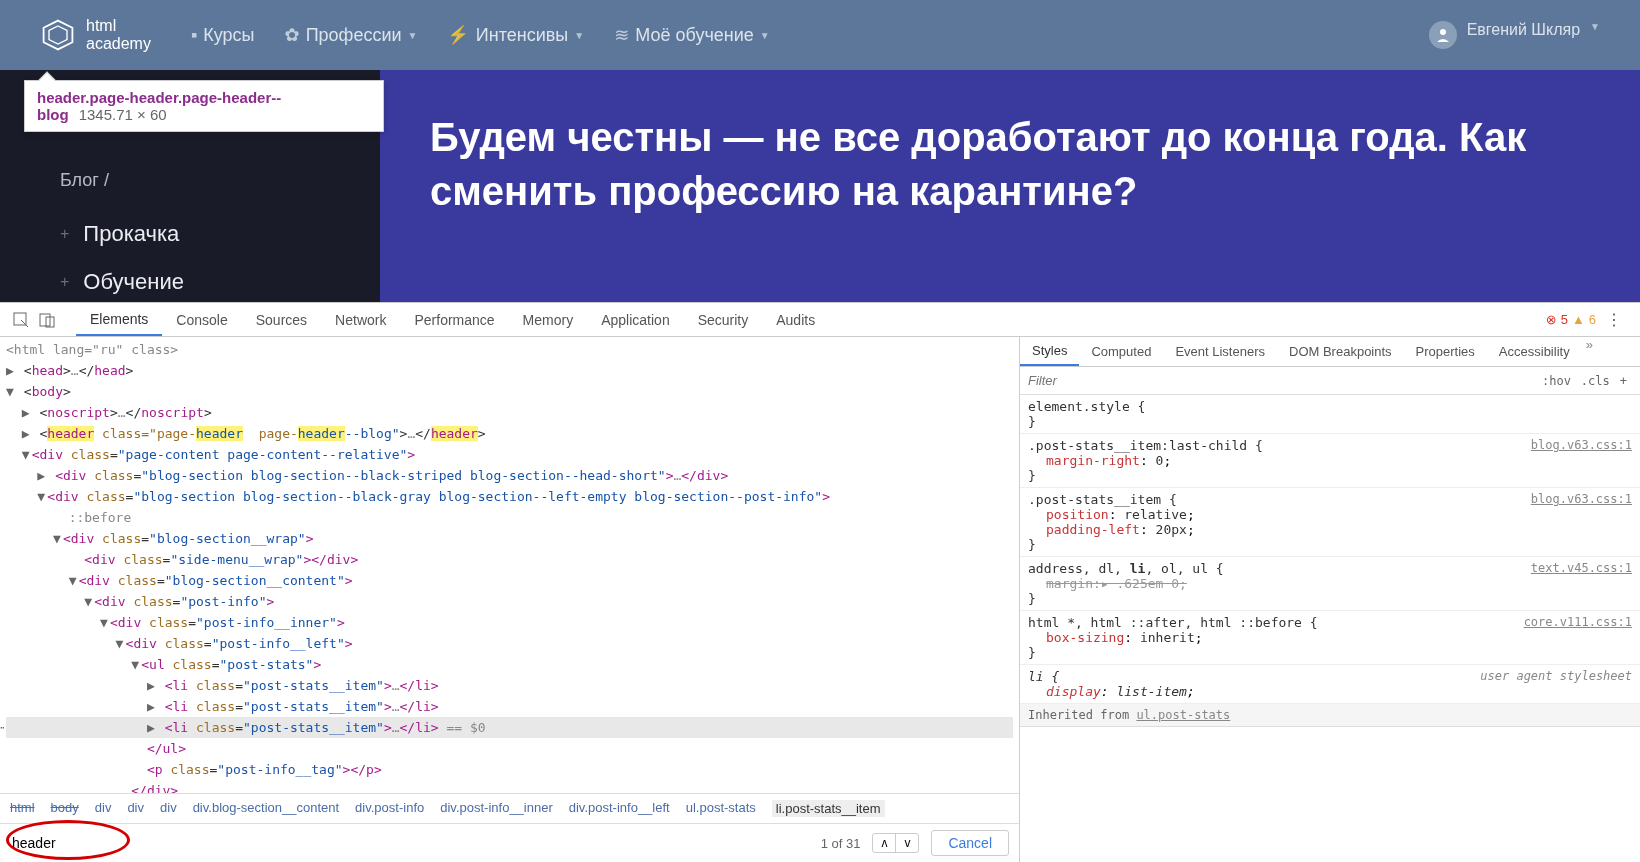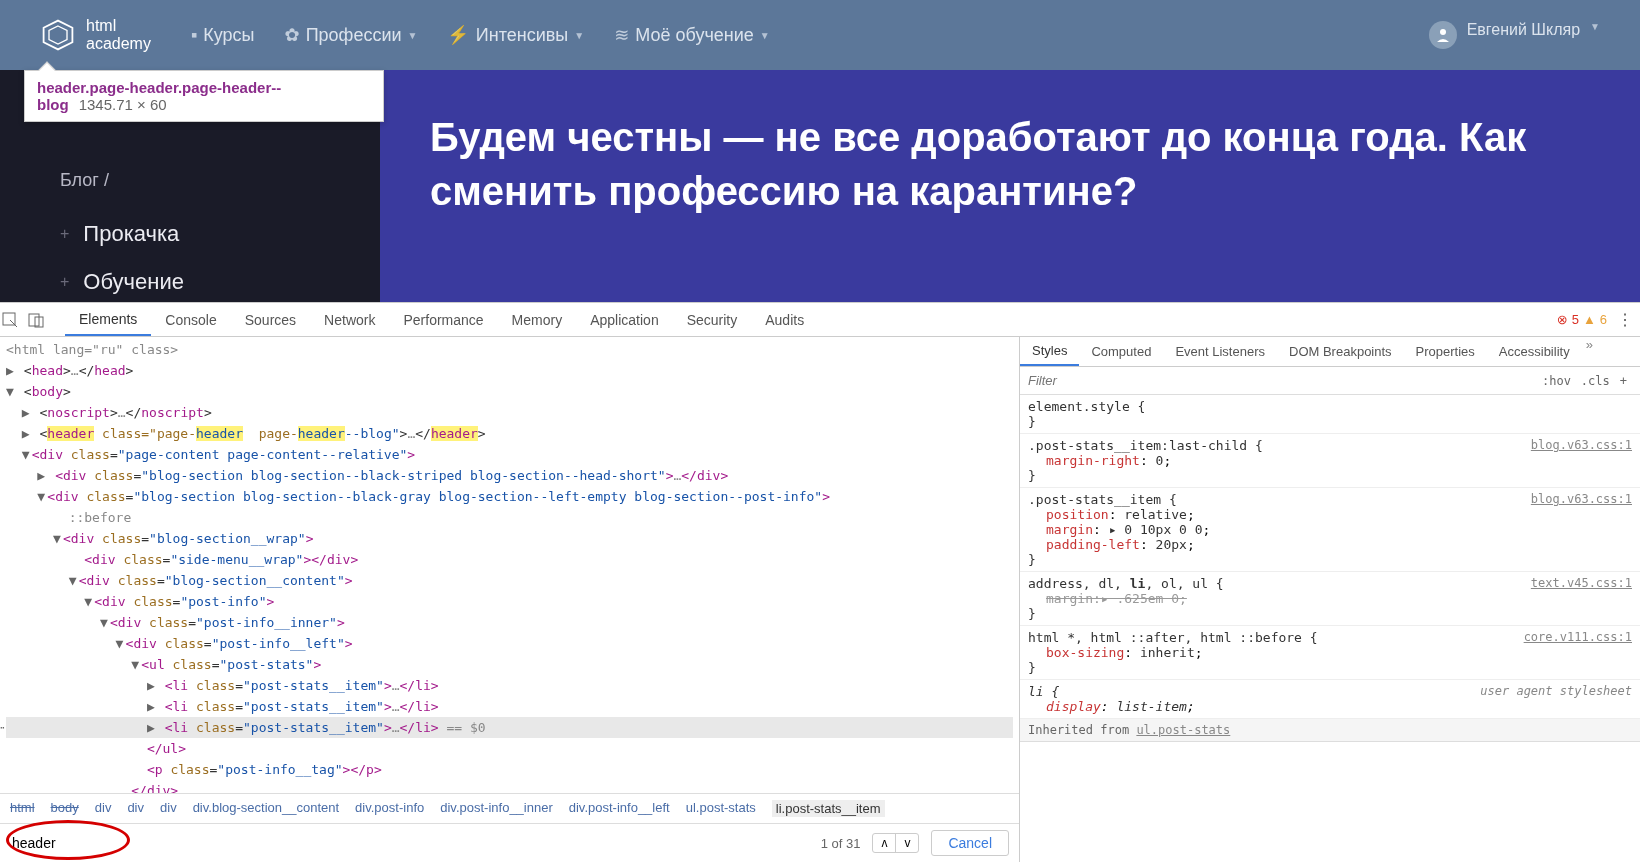--- a/index.html
+++ b/index.html
@@ -18,28 +18,28 @@
 .avatar { width: 28px; height: 28px; border-radius: 50%; background: #8aa0b8; display: flex; align-items: center; justify-content: center; }
 
 
 .page-area { display: flex; height: 232px; position: relative; }
 .sidebar { width: 380px; background: #1a1b28; color: #ececf2; padding: 100px 40px 0 60px; }
 .sidebar-crumb { font-size: 18px; color: #b8b8c6; margin-bottom: 30px; }
 .sidebar-link { display: flex; align-items: center; gap: 14px; font-size: 22px; margin-bottom: 22px; cursor: pointer; }
 .plus { color: #6a6a7a; font-size: 16px; }
 .hero { flex: 1; background: #3a3a9e; color: #fff; padding: 40px 50px; }
 .hero-title { font-size: 40px; font-weight: bold; line-height: 1.35; }
-.tooltip { position: absolute; top: 0; left: 24px; background: #fff; border: 1px solid #ccc; padding: 8px 12px; font-size: 15px; box-shadow: 0 2px 6px rgba(0,0,0,0.2); max-width: 360px; }
+.tooltip { position: absolute; top: 10px; left: 24px; background: #fff; border: 1px solid #ccc; padding: 8px 12px; font-size: 15px; box-shadow: 0 2px 6px rgba(0,0,0,0.2); max-width: 360px; }
 .tooltip .selector { color: #8b2d8b; font-weight: bold; }
 .tooltip .dims { color: #666; margin-left: 10px; }
 .tooltip-point { position: absolute; top: -7px; left: 16px; width: 12px; height: 12px; background: #fff; border-left: 1px solid #ccc; border-top: 1px solid #ccc; transform: rotate(45deg); }
 
 
 .devtools { border-top: 1px solid #ccc; height: 560px; display: flex; flex-direction: column; }
-.dt-tabs { display: flex; align-items: center; border-bottom: 1px solid #ccc; height: 34px; padding: 0 1px; font-size: 14px; color: #555; }
+.dt-tabs { display: flex; align-items: center; border-bottom: 1px solid #ccc; height: 34px; padding: 0 12px; font-size: 14px; color: #555; }
 .dt-tabicons { display: flex; gap: 8px; margin-right: 20px; }
 .dt-tab { padding: 0 14px; height: 100%; display: flex; align-items: center; cursor: pointer; }
 .dt-tab.active { color: #333; border-bottom: 2px solid #3b7cde; }
 .dt-right { margin-left: auto; display: flex; align-items: center; gap: 4px; font-size: 13px; }
 .err { color: #d93025; }
 .warn { color: #e8a33d; }
 .menu-dots { font-size: 16px; padding: 0 6px; }
 
 .dt-body { flex: 1; display: flex; overflow: hidden; }
 .dt-elements { width: 1020px; display: flex; flex-direction: column; border-right: 1px solid #ccc; }
@@ -263,21 +263,20 @@
         <div class="rule">
           <span class="link">blog.v63.css:1</span>
           <div><span class="sel-t">.post-stats__item:last-child {</span></div>
           <div><span class="prop">margin-right</span>: <span class="val">0</span>;</div>
           <div class="brace">}</div>
         </div>
         <div class="rule">
           <span class="link">blog.v63.css:1</span>
           <div><span class="sel-t">.post-stats__item {</span></div>
           <div><span class="prop">position</span>: <span class="val">relative</span>;</div>
-          <div><span class="prop">margin</span>: <span class="val">▸ 0 10px 0 0</span>;</div>
           <div><span class="prop">padding-left</span>: <span class="val">20px</span>;</div>
           <div class="brace">}</div>
         </div>
         <div class="rule">
           <span class="link">text.v45.css:1</span>
           <div><span class="sel-t">address, dl, </span><span class="sel-t bold">li</span><span class="sel-t">, ol, ul {</span></div>
           <div class="strike-t" style="padding-left:18px">margin:▸ .625em 0;</div>
           <div class="brace">}</div>
         </div>
         <div class="rule">

